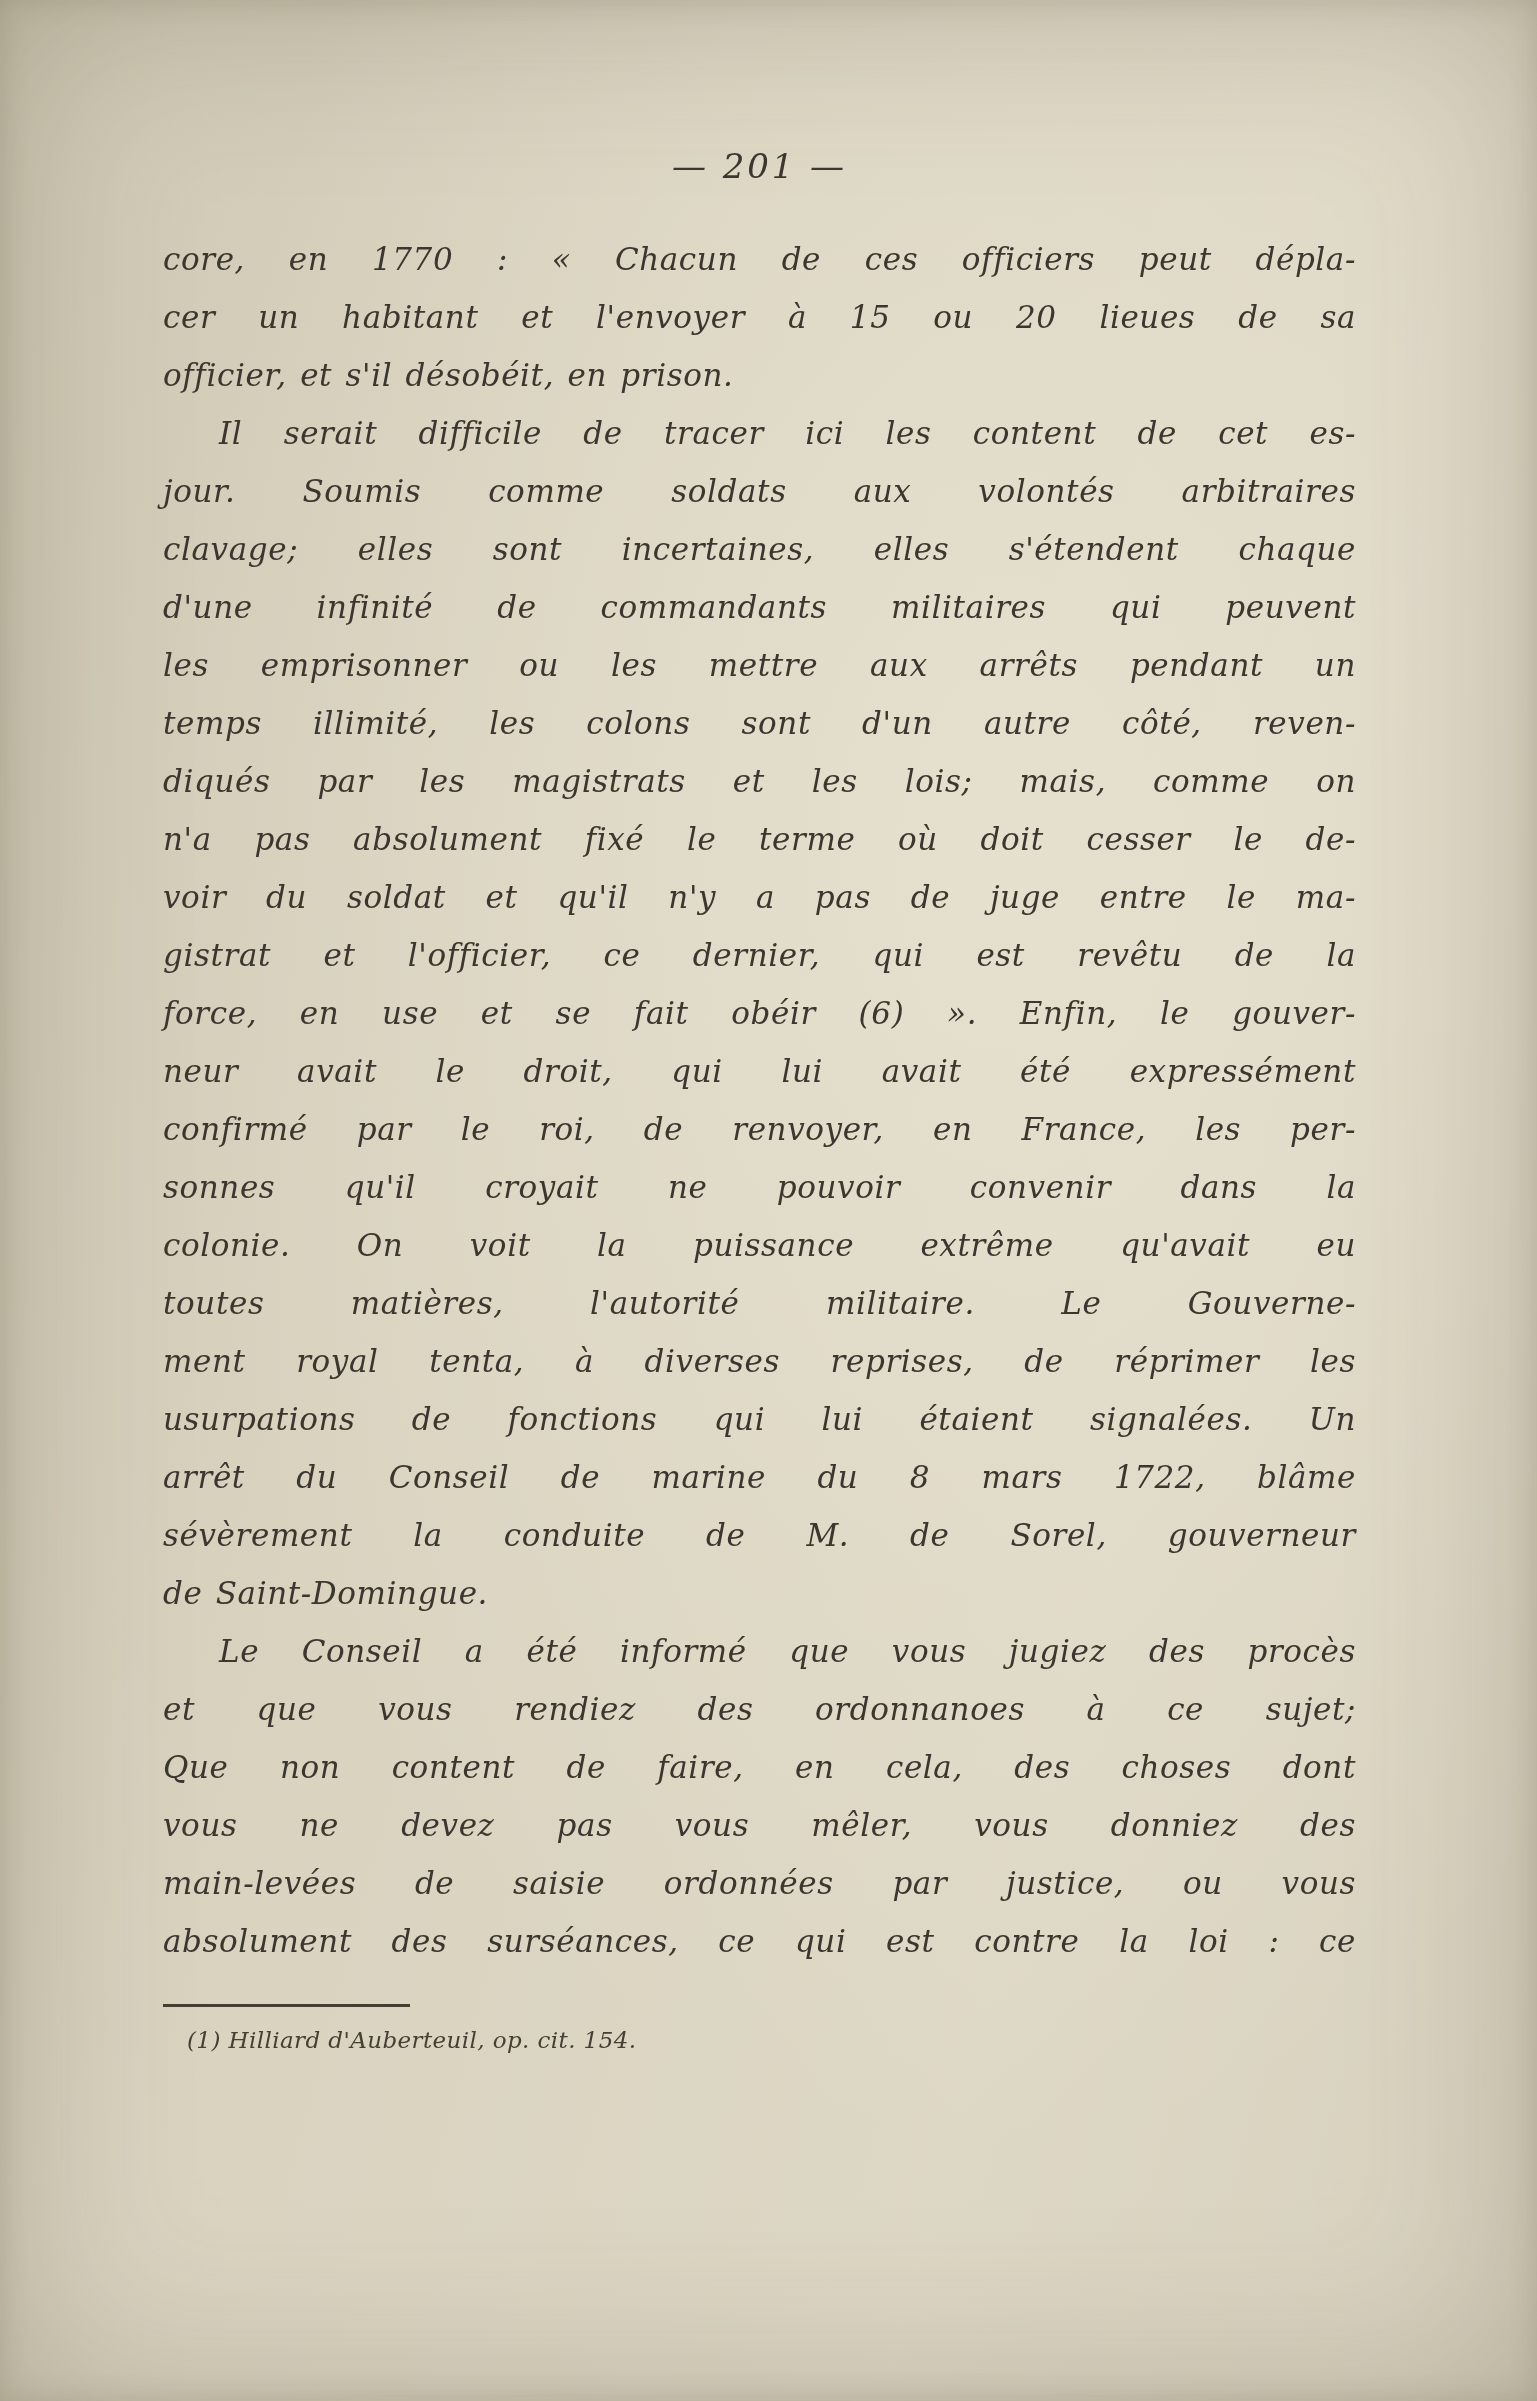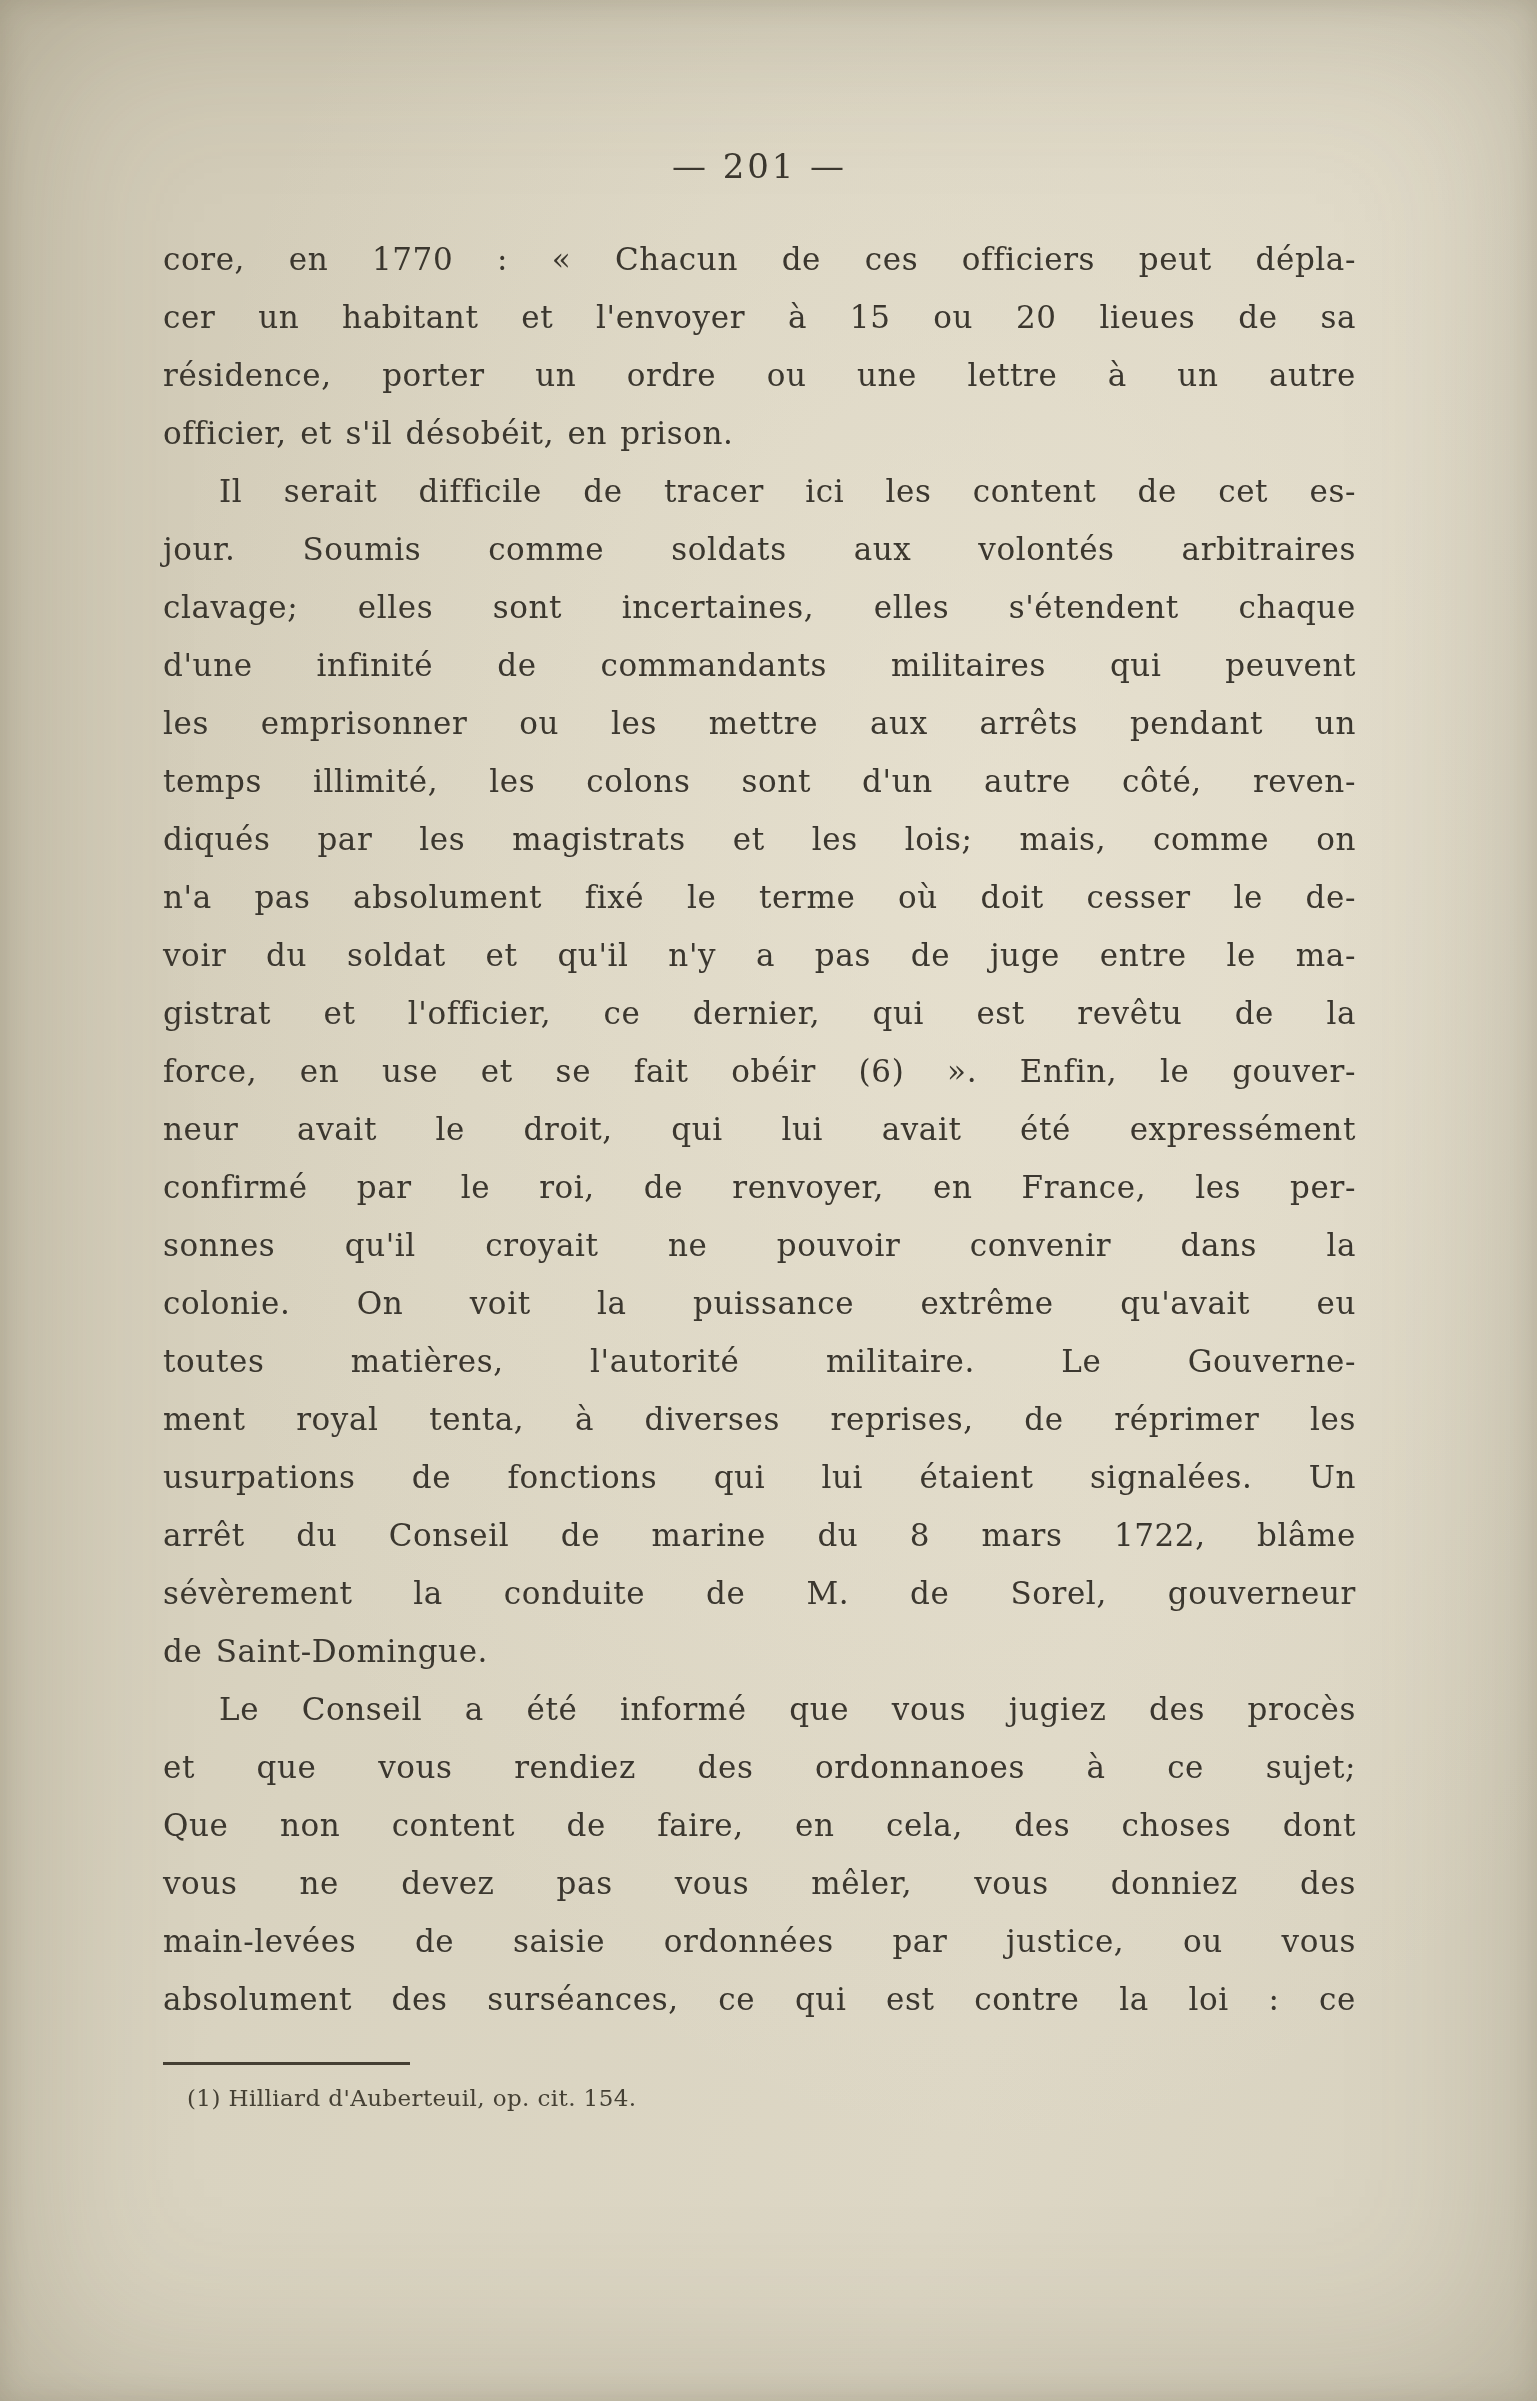--- a/index.html
+++ b/index.html
@@ -14,20 +14,21 @@
     box-sizing: border-box;
     padding: 146px 182px 0 163px;
     background:
       radial-gradient(ellipse at 65% 35%, rgba(238,232,216,0.55), rgba(0,0,0,0) 60%),
       linear-gradient(105deg, #cfc8b4 0%, #d9d3c0 35%, #ddd7c5 70%, #d7d1be 100%);
     background-color: #d8d2c0;
     box-shadow: inset 0 0 185px rgba(84, 74, 52, 0.28), inset 0 0 28.5px rgba(84, 74, 52, 0.18);
     font-family: "DejaVu Serif", "Liberation Serif", serif;
     color: #3b372f;
     overflow: hidden;
+    font-style: italic;
   }
   .page-number {
     text-align: center;
     font-size: 34px;
     letter-spacing: 2.9px;
     margin-bottom: 44px;
   }
   .text-block {
     font-size: 31px;
     line-height: 58px;
@@ -71,21 +72,20 @@
 </head>
 <body>
 
 <div class="page">
   <div class="page-number">— 201 —</div>
 
   <div class="text-block" id="paragraphs-container">
       <div class="paragraph">
         <div class="line">core, en 1770 : « Chacun de ces officiers peut dépla-</div>
         <div class="line">cer un habitant et l'envoyer à 15 ou 20 lieues de sa</div>
-        <div class="line">résidence, porter un ordre ou une lettre à un autre</div>
         <div class="line last">officier, et s'il désobéit, en prison.</div>
       </div>
       <div class="paragraph">
         <div class="line first-indent">Il serait difficile de tracer ici les content de cet es-</div>
         <div class="line">jour. Soumis comme soldats aux volontés arbitraires</div>
         <div class="line">clavage; elles sont incertaines, elles s'étendent chaque</div>
         <div class="line">d'une infinité de commandants militaires qui peuvent</div>
         <div class="line">les emprisonner ou les mettre aux arrêts pendant un</div>
         <div class="line">temps illimité, les colons sont d'un autre côté, reven-</div>
         <div class="line">diqués par les magistrats et les lois; mais, comme on</div>

